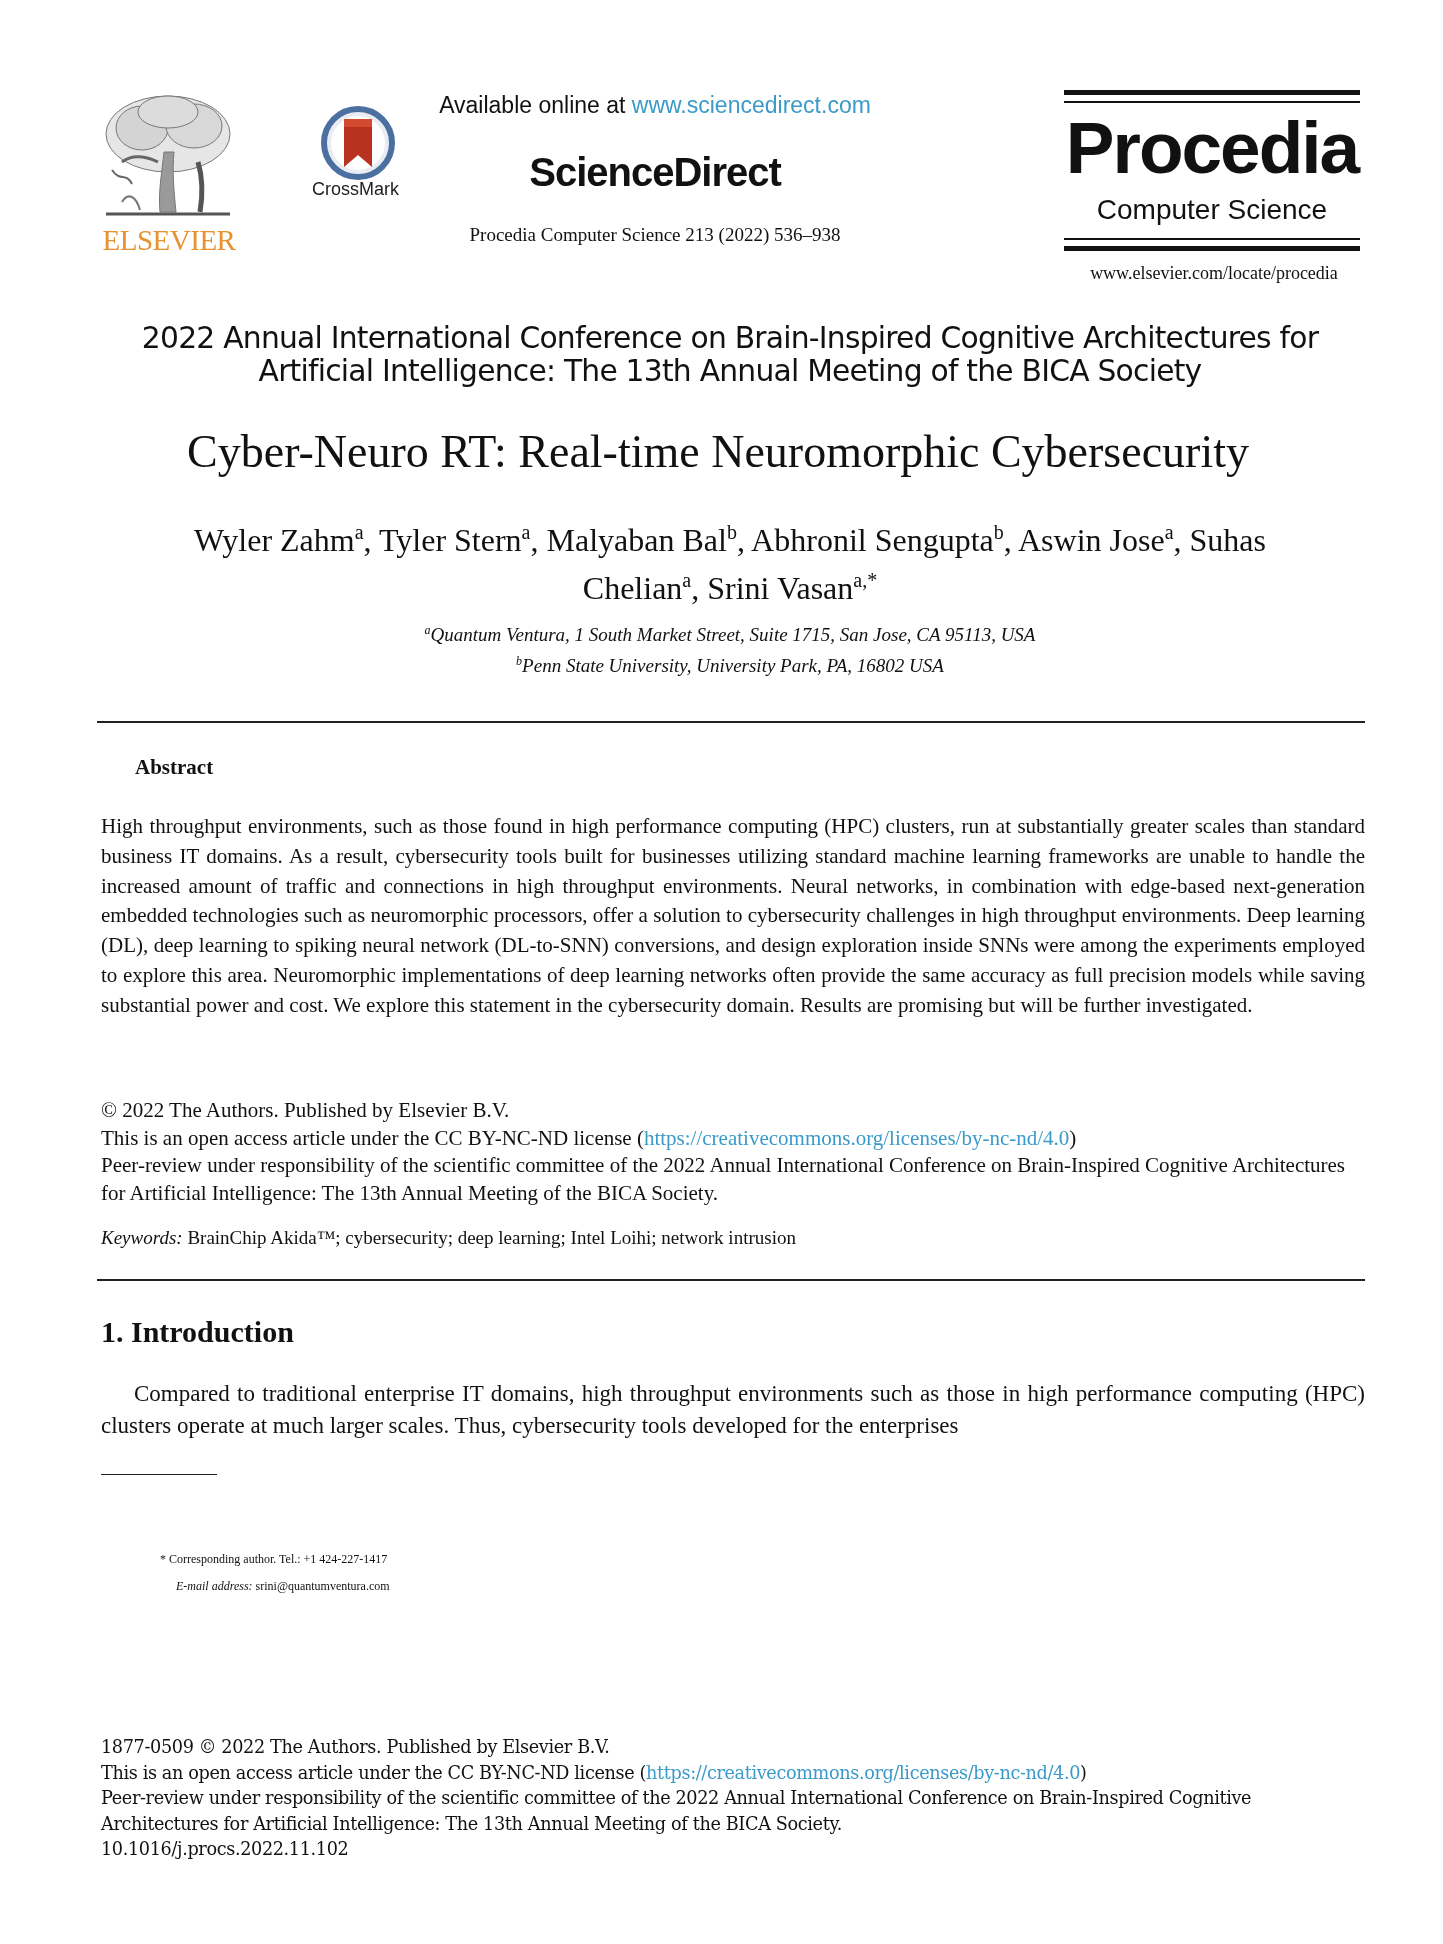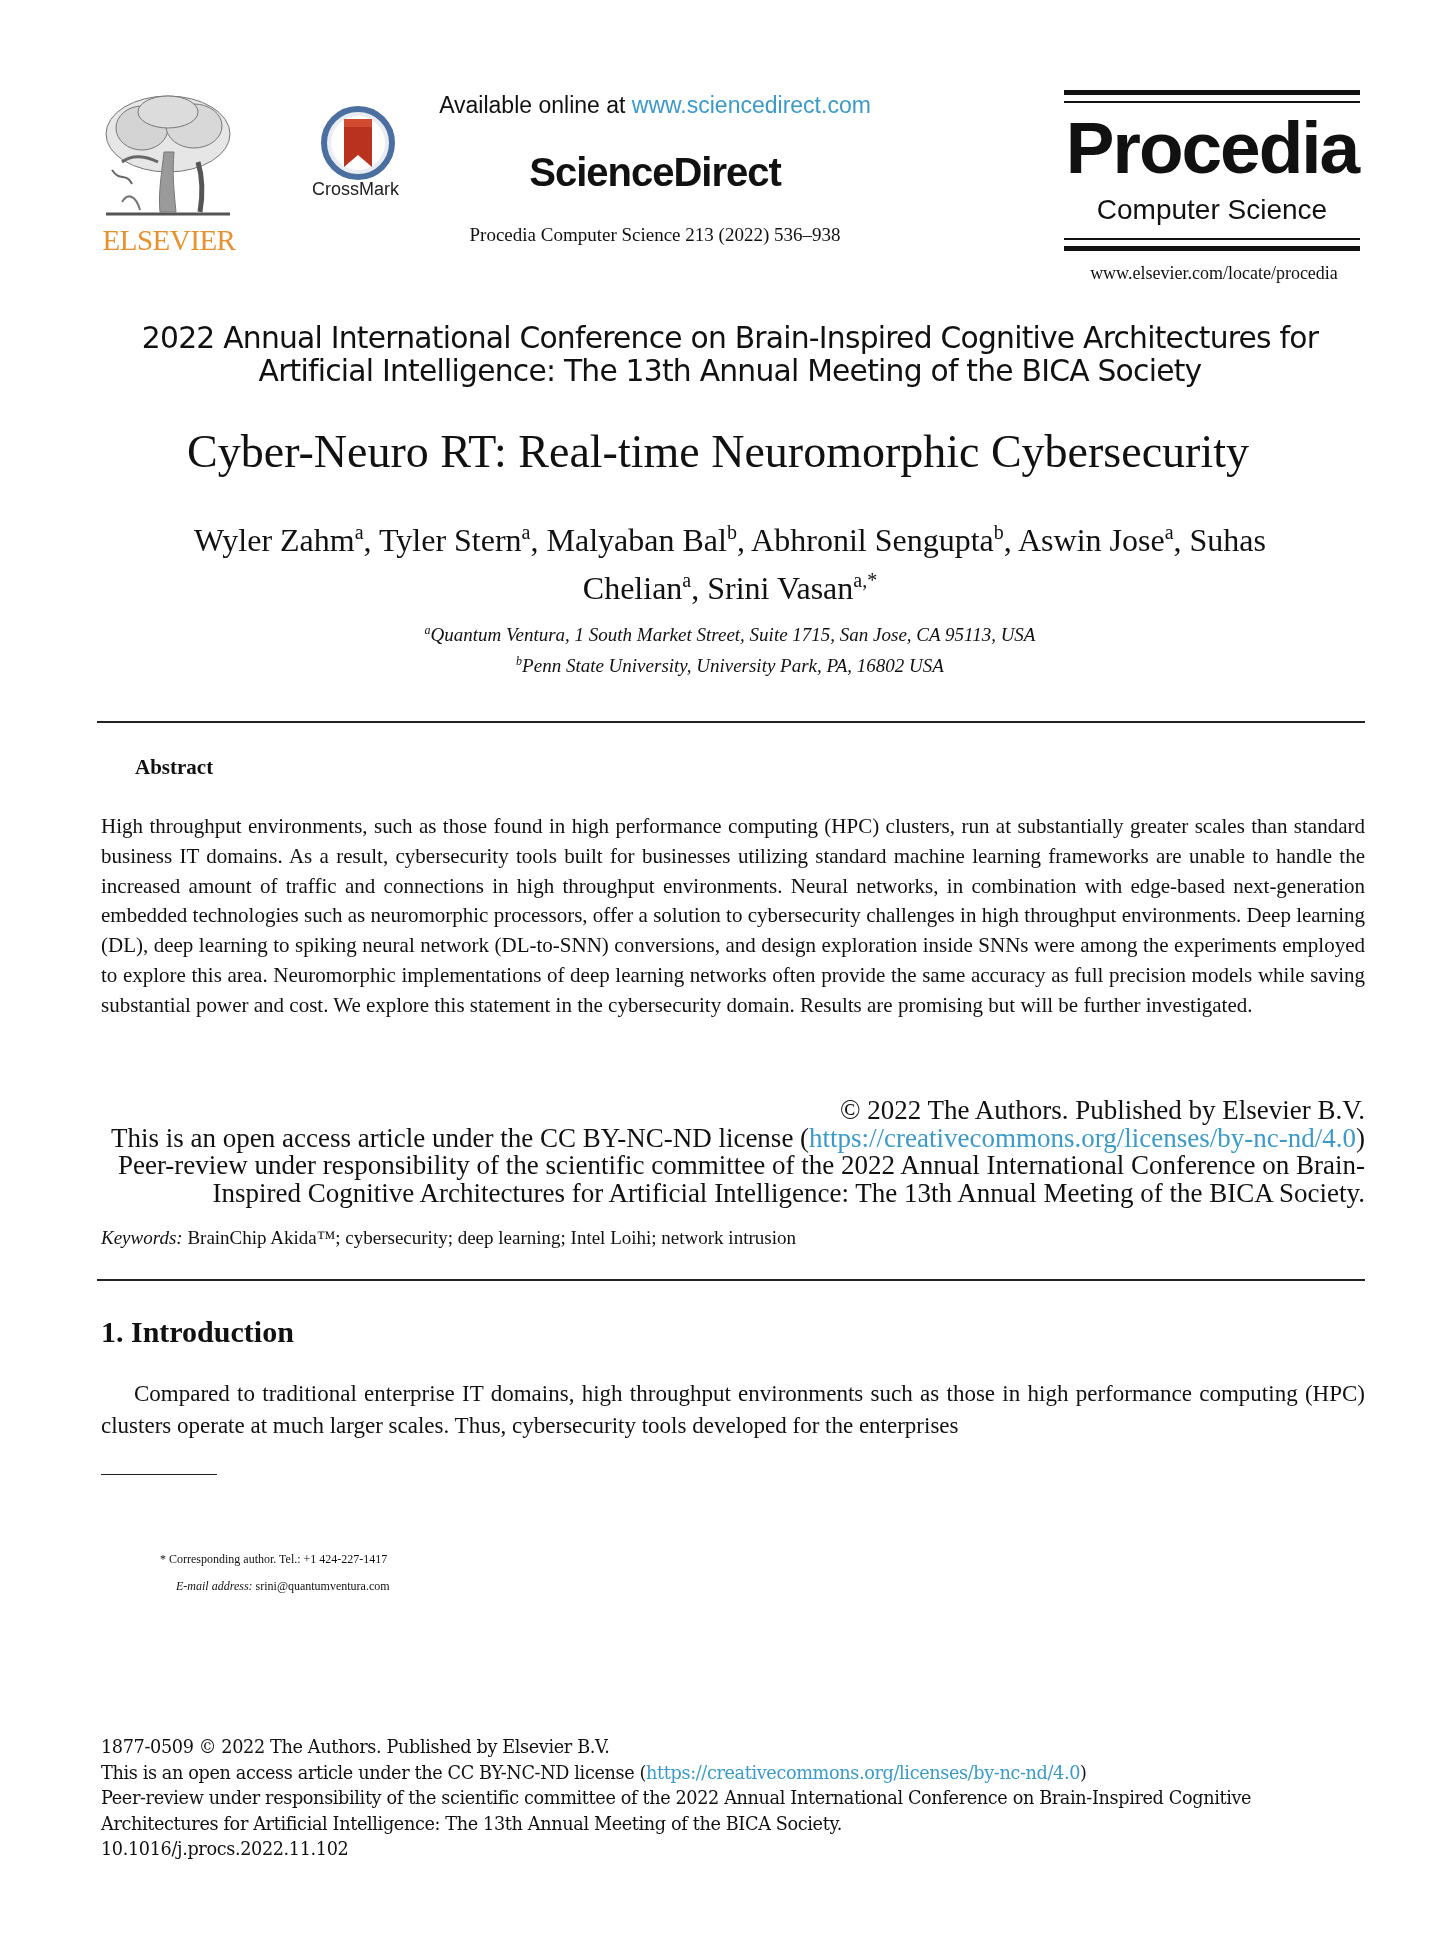--- a/index.html
+++ b/index.html
@@ -40,21 +40,21 @@
   #authors { left: 110px; top: 512px; width: 1240px; text-align: center; font-size: 32px; line-height: 40px; }
   #authors sup { font-size: 20px; }
   #affiliations { left: 110px; top: 617px; width: 1240px; text-align: center; font-size: 19px; line-height: 27px; font-style: italic; }
   #affiliations sup { font-size: 12px; }
 
   .hrule { left: 97px; width: 1268px; height: 2px; background: #222; }
 
   #abstract-heading { left: 101px; top: 755px; font-size: 21px; font-weight: bold; margin-left: 34px; }
   #abstract-body { left: 101px; top: 812px; width: 1264px; font-size: 21px; line-height: 29.8px; text-align: justify; }
 
-  #copyright-block { left: 101px; top: 1097px; width: 1264px; font-size: 27px; line-height: 27.5px; text-align: right; }
+  #copyright-block { left: 101px; top: 1097px; width: 1264px; font-size: 21px; line-height: 27.5px; }
   #copyright-block .link { color: #3a9ac9; }
   #keywords { left: 101px; top: 1227px; width: 1264px; font-size: 19px; }
   #keywords .kw-label { font-style: italic; }
 
   #intro-heading { left: 101px; top: 1315px; font-size: 30px; font-weight: bold; }
   #intro-body { left: 101px; top: 1378px; width: 1264px; font-size: 23px; line-height: 32px; text-align: justify; text-indent: 33px; }
 
   #footnote-rule { left: 101px; top: 1474px; width: 116px; height: 1px; background: #222; }
   #footnote { left: 120px; top: 1546px; font-size: 12px; line-height: 27px; margin-left: 40px; }
   #footnote .em { font-style: italic; }

